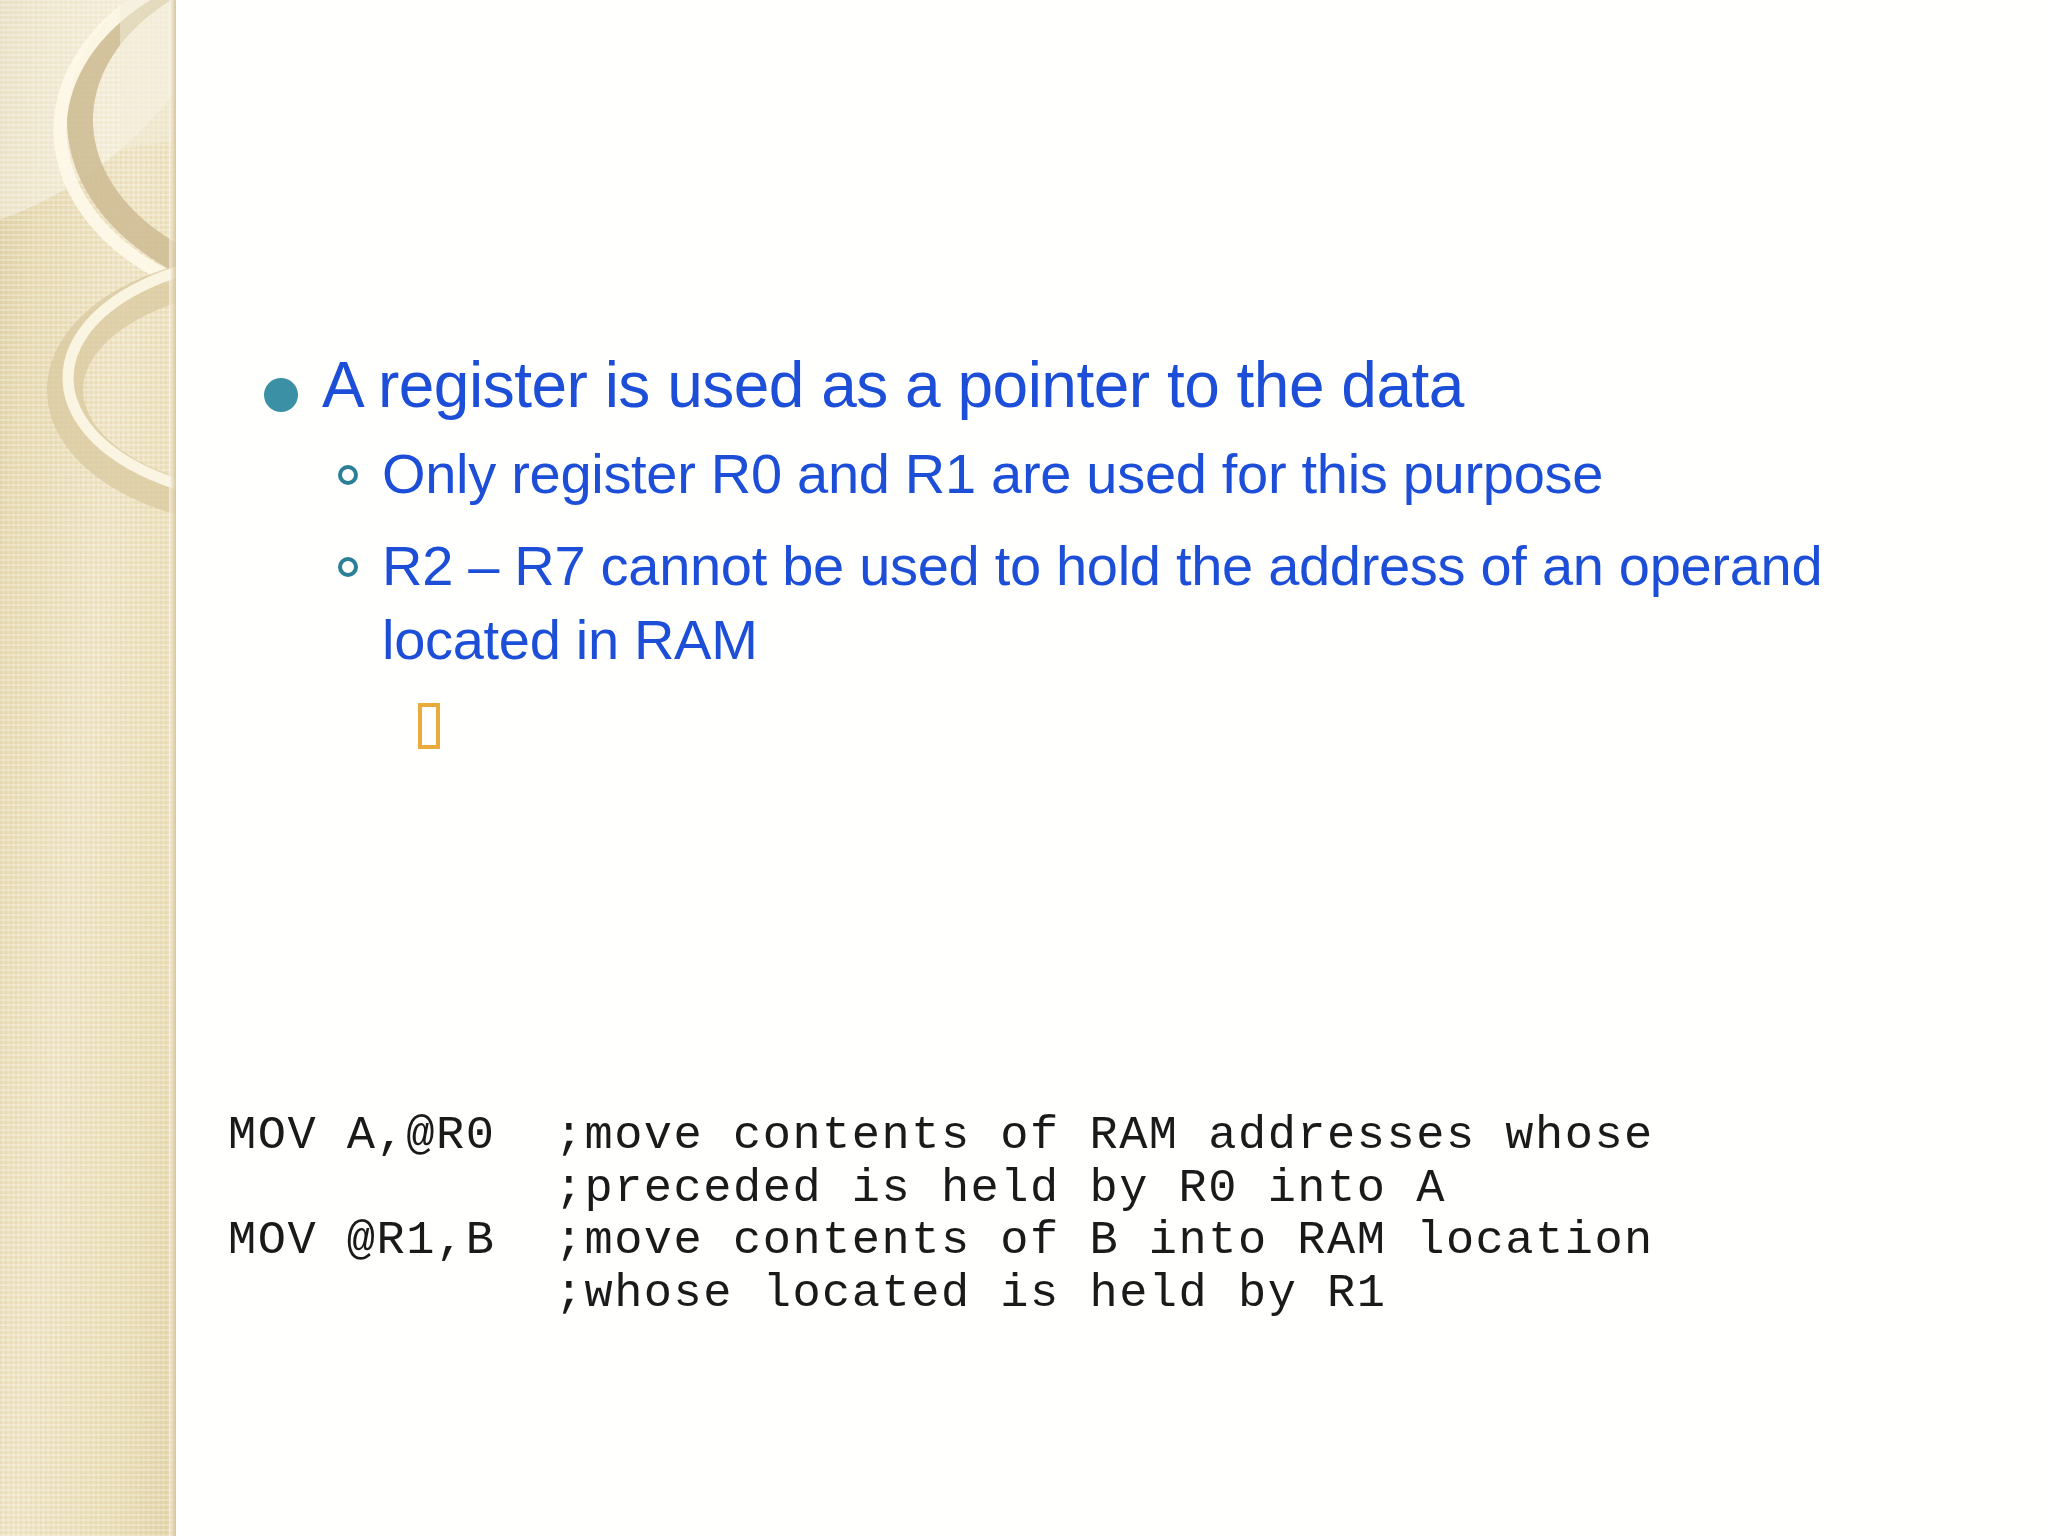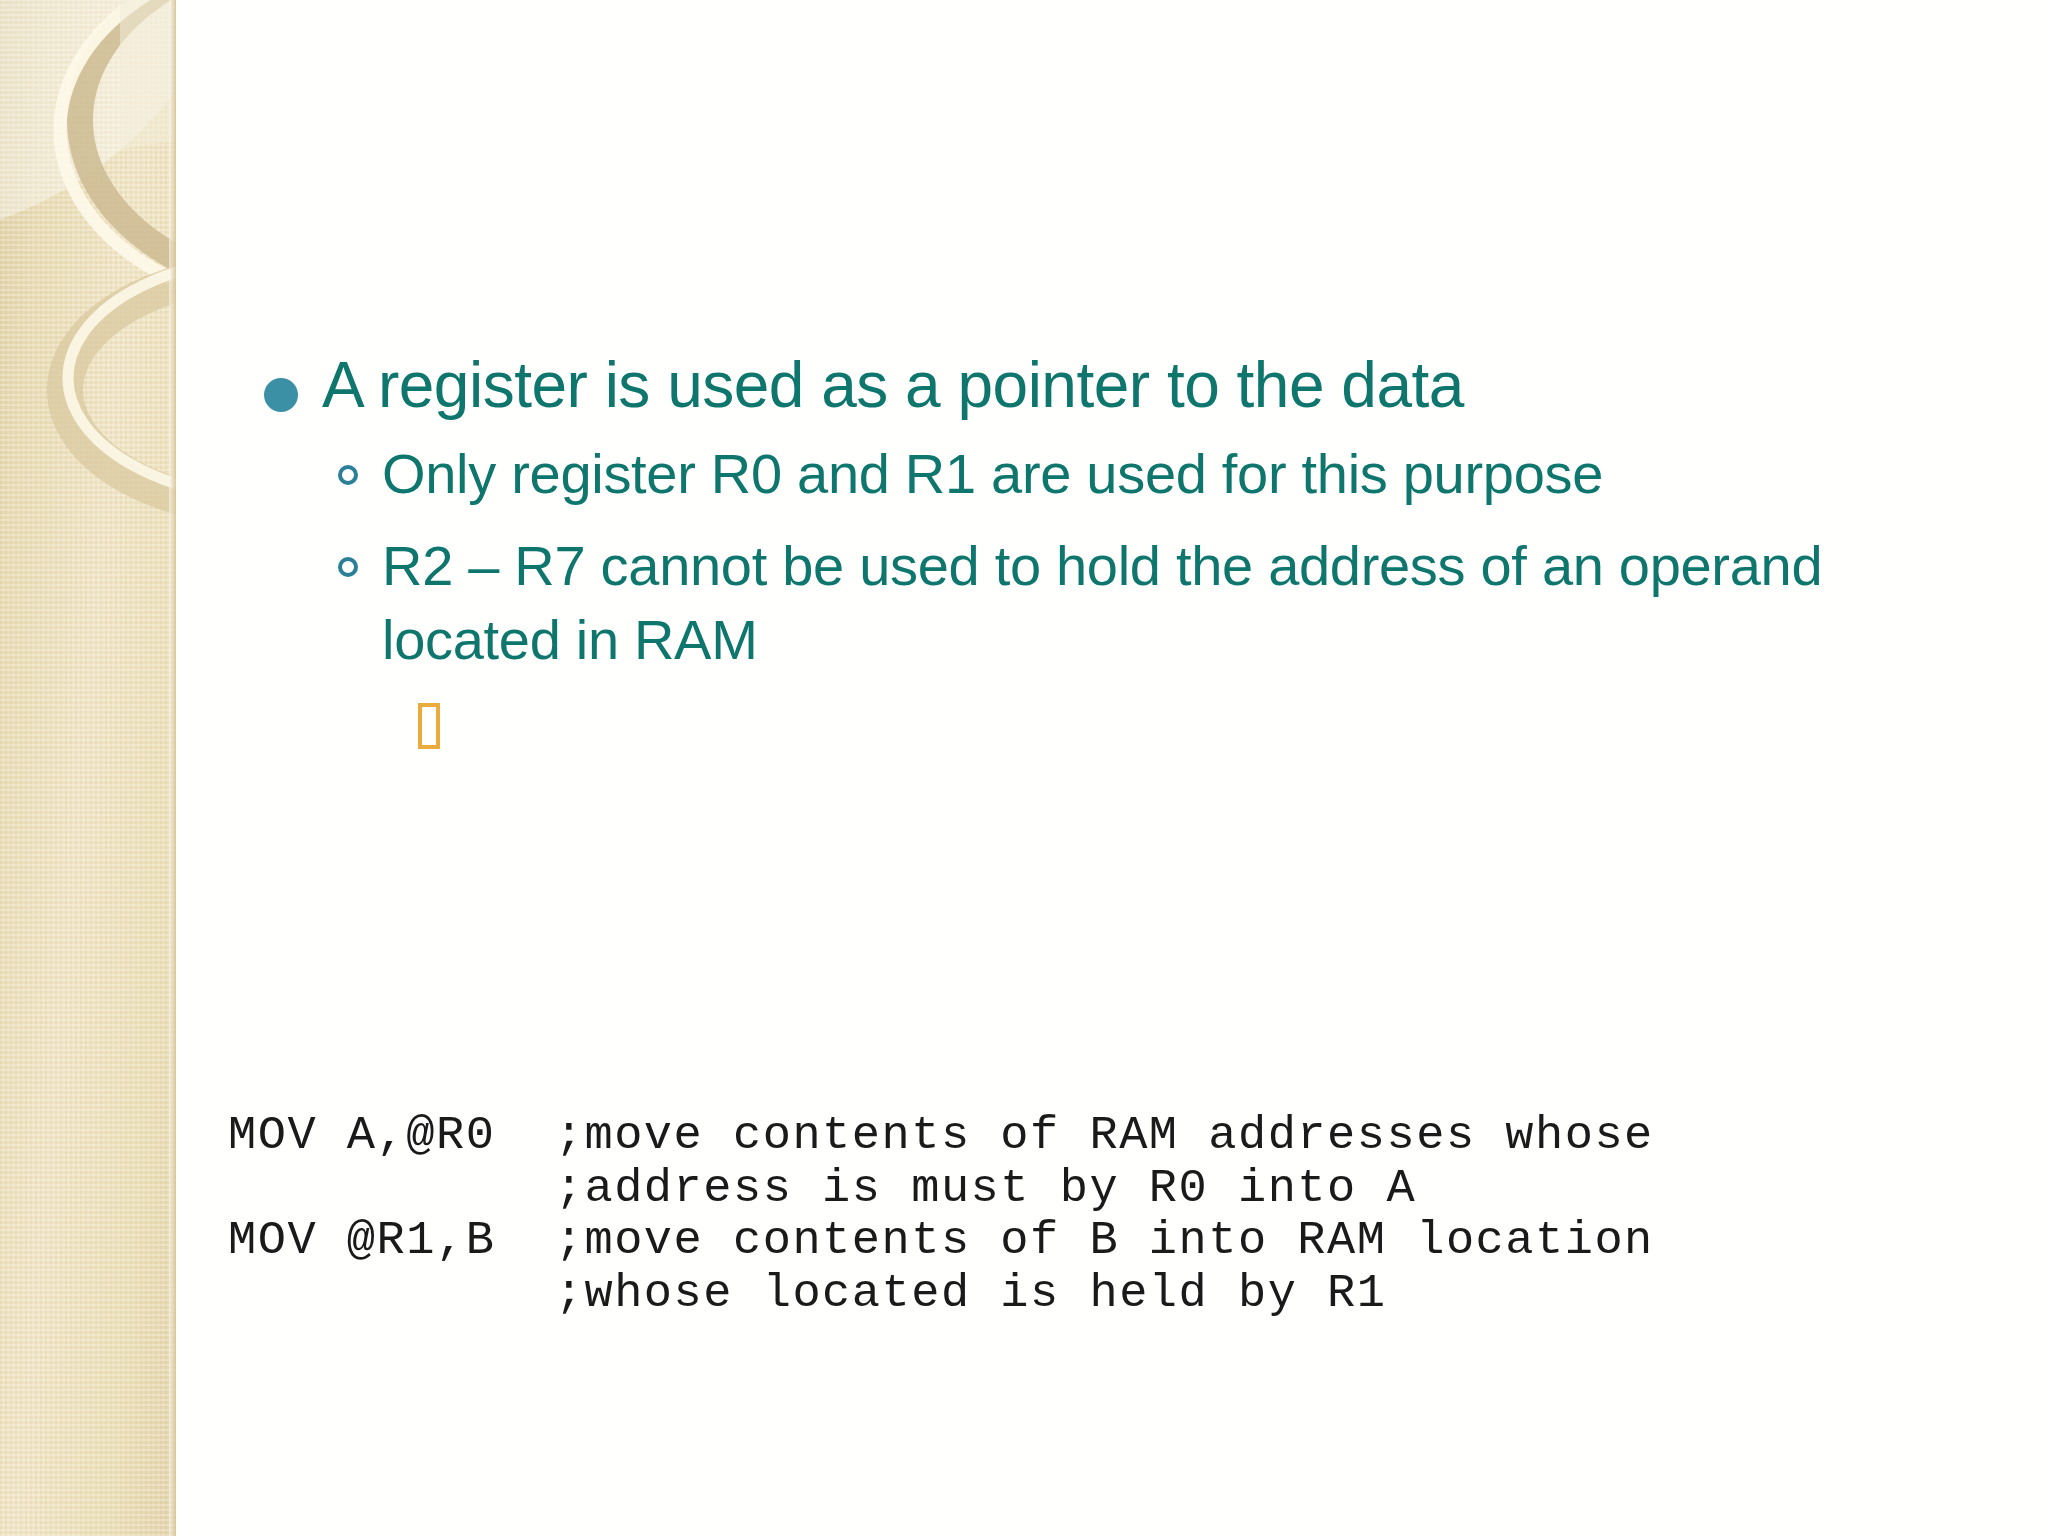--- a/index.html
+++ b/index.html
@@ -82,21 +82,21 @@
     text-shadow: 5px 5px 0 rgba(20,8,4,0.92);
     white-space: nowrap;
   }
 
   
   .body {
     position: absolute;
     left: 250px;
     top: 352px;
     width: 1760px;
-    color: #0f766e;
+    color: #1d4ed8;
   }
 
   .lvl1 {
     position: relative;
     padding-left: 72px;
     font-size: 64px;
     line-height: 1.05;
     font-weight: 400;
     letter-spacing: -0.5px;
     white-space: nowrap;
@@ -203,17 +203,17 @@
       <span>R2 – R7 cannot be used to hold the address of an operand located in RAM</span>
     </div>
 
     <div class="lvl3">
       <span class="bullet-box"></span>
     </div>
 
   </div>
 
   <div class="code"><span>MOV A,@R0  ;move contents of RAM addresses whose</span>
-<span>           ;address is must by R0 into A</span>
+<span>           ;preceded is held by R0 into A</span>
 <span>MOV @R1,B  ;move contents of B into RAM location</span>
 <span>           ;whose located is held by R1</span></div>
 
 </div>
 
 </body></html>

